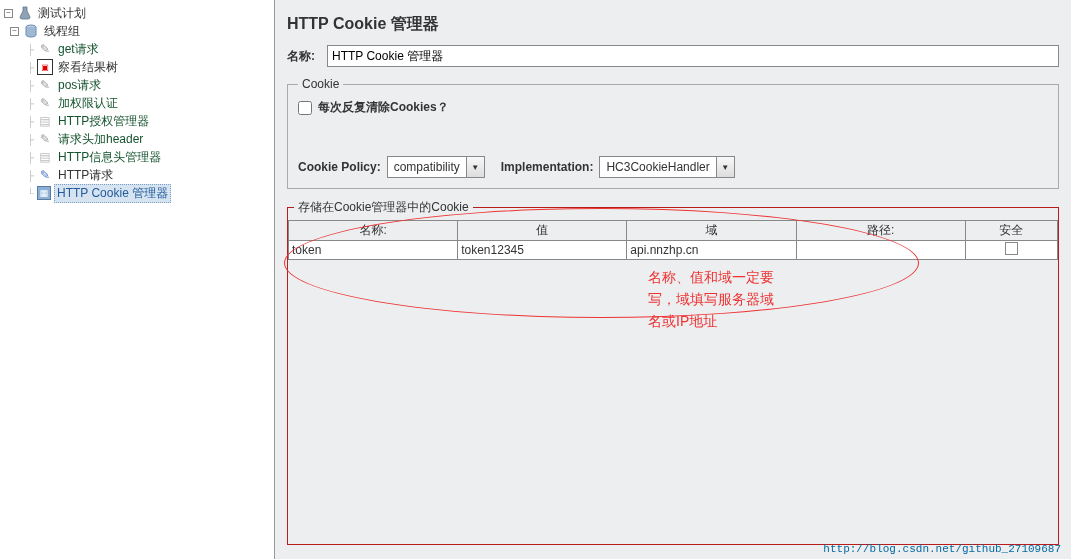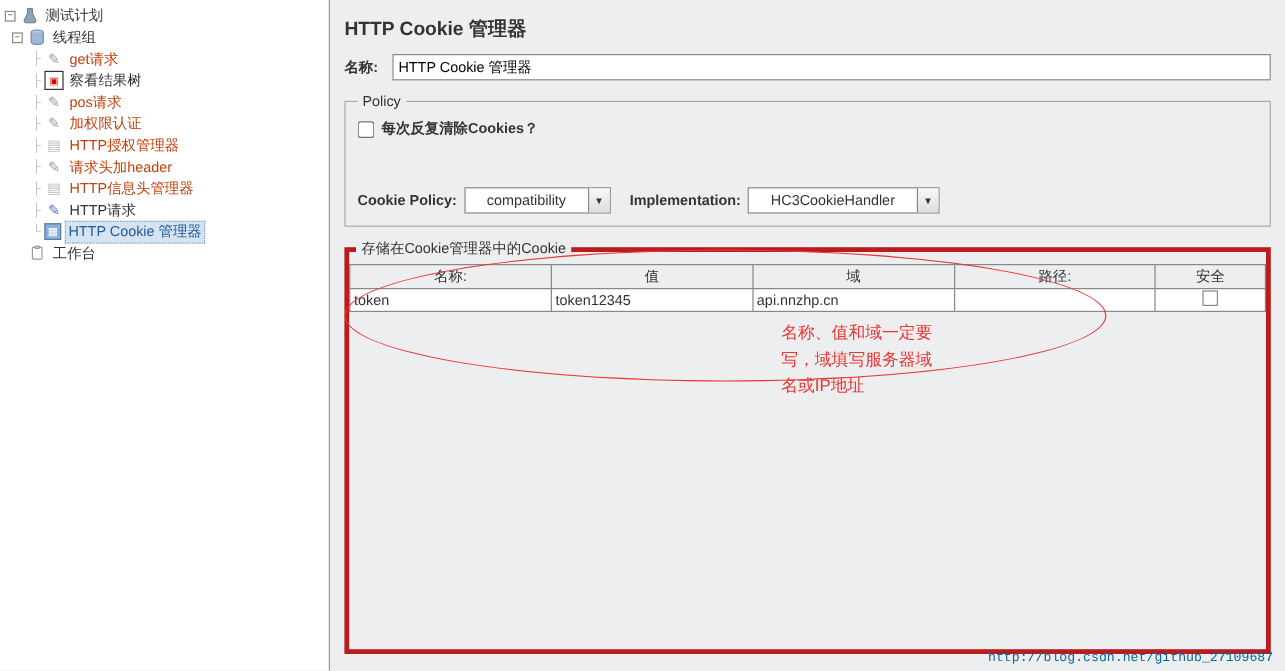--- a/index.html
+++ b/index.html
@@ -25,33 +25,33 @@
 .field-row { display: flex; align-items: center; margin-bottom: 4px; }
 .field-label { font-weight: bold; width: 40px; padding-right: 4px; }
 .field-input { flex: 1; height: 22px; border: 1px solid #888; background: #fff; padding: 0 4px; font-size: 12px; outline: none; }
 .options-fieldset { border: 1px solid #aaa; margin-top: 6px; padding: 8px 10px 10px 10px; position: relative; }
 .options-legend { font-size: 12px; padding: 0 4px; background: #eceef0; }
 .checkbox-row { display: flex; align-items: center; margin-bottom: 14px; }
 .checkbox { width: 14px; height: 14px; margin-right: 6px; }
 .bold-label { font-weight: bold; }
 .policy-row { display: flex; align-items: center; gap: 6px; margin-top: 40px; }
 .combo { display: inline-flex; align-items: center; border: 1px solid #888; background: #fff; height: 22px; }
-.combo-text { padding: 0 18px; }
+.combo-text { padding: 0 6px; }
 .combo-btn { width: 18px; height: 20px; border-left: 1px solid #888; background: linear-gradient(#f8f8f8,#ddd); display: flex; align-items: center; justify-content: center; cursor: pointer; font-size: 8px; color: #333; }
-.storage-fieldset { border: 4px solid #b91c1c; margin-top: 10px; flex: 1; position: relative; padding-top: 4px; }
+.storage-fieldset { border: 1px solid #b91c1c; margin-top: 10px; flex: 1; position: relative; padding-top: 4px; }
 .storage-legend { font-size: 12px; padding: 0 4px; background: #eceef0; margin-left: 6px; }
 .cookie-table { width: 100%; border-collapse: collapse; table-layout: fixed; }
 .cookie-table th { border: 1px solid #888; background: #eceef0; font-weight: normal; padding: 1px 3px; text-align: center; height: 18px; }
 .cookie-table td { border: 1px solid #888; background: #fff; padding: 1px 3px; height: 18px; }
 .cookie-table td.center { text-align: center; }
 .safe-check { width: 13px; height: 13px; display: inline-block; border: 1px solid #888; background: #fff; }
 .annotation { position: absolute; color: #e33; font-size: 14px; line-height: 22px; pointer-events: none; }
 .annotation-ellipse { position: absolute; border: 1px solid #e33; border-radius: 50%; pointer-events: none; }
 .watermark { position: absolute; bottom: 4px; right: 10px; color: #0369a1; font-size: 11px; font-family: Liberation Mono, monospace; }
-.disabled-text { color: #c2410c; }
+.disabled-text { color: #14532d; }
 </style>
 </head>
 <body>
 
 <div class="main-container">
 
   <div class="tree-panel">
     <div class="tree-node">
       <span class="tree-toggle">−</span>
       <span class="tree-icon icon-flask">
@@ -111,42 +111,32 @@
       <span class="tree-line">├</span>
       <span class="tree-icon icon-syringe" style="color:#4a73c4">✎</span>
       <span class="tree-label">HTTP请求</span>
     </div>
     <div class="tree-node" style="padding-left:24px">
       <span class="tree-line">└</span>
       <span class="tree-icon icon-cookie">▦</span>
       <span class="tree-label selected">HTTP Cookie 管理器</span>
     </div>
 
-    <div class="tree-node" style="padding-left:10px">
-      <span class="tree-spacer"></span>
-      <span class="tree-icon icon-clipboard">
-        <svg width="14" height="14" viewBox="0 0 14 14">
-            <rect x="3" y="2" width="8" height="10" rx="1" fill="#fff" stroke="#999"></rect>
-            <rect x="5" y="1" width="4" height="2" rx="1" fill="#ccc" stroke="#999"></rect>
-          </svg>
-      </span>
-      <span class="tree-label">工作台</span>
-    </div>
   </div>
 
   <div class="content-panel">
     <div class="panel-title">HTTP Cookie 管理器</div>
 
     <div class="field-row">
       <span class="field-label">名称:</span>
       <input class="field-input" type="text" value="HTTP Cookie 管理器" style="">
     </div>
 
     <fieldset class="options-fieldset">
-      <legend class="options-legend">Policy</legend>
+      <legend class="options-legend">Cookie</legend>
       <div class="checkbox-row">
         <input type="checkbox" class="checkbox" style="">
         <span class="bold-label">每次反复清除Cookies？</span>
       </div>
       <div class="policy-row">
         <span class="bold-label">Cookie Policy:</span>
         <div class="combo">
           <span class="combo-text">compatibility</span>
           <span class="combo-btn">▼</span>
         </div>

